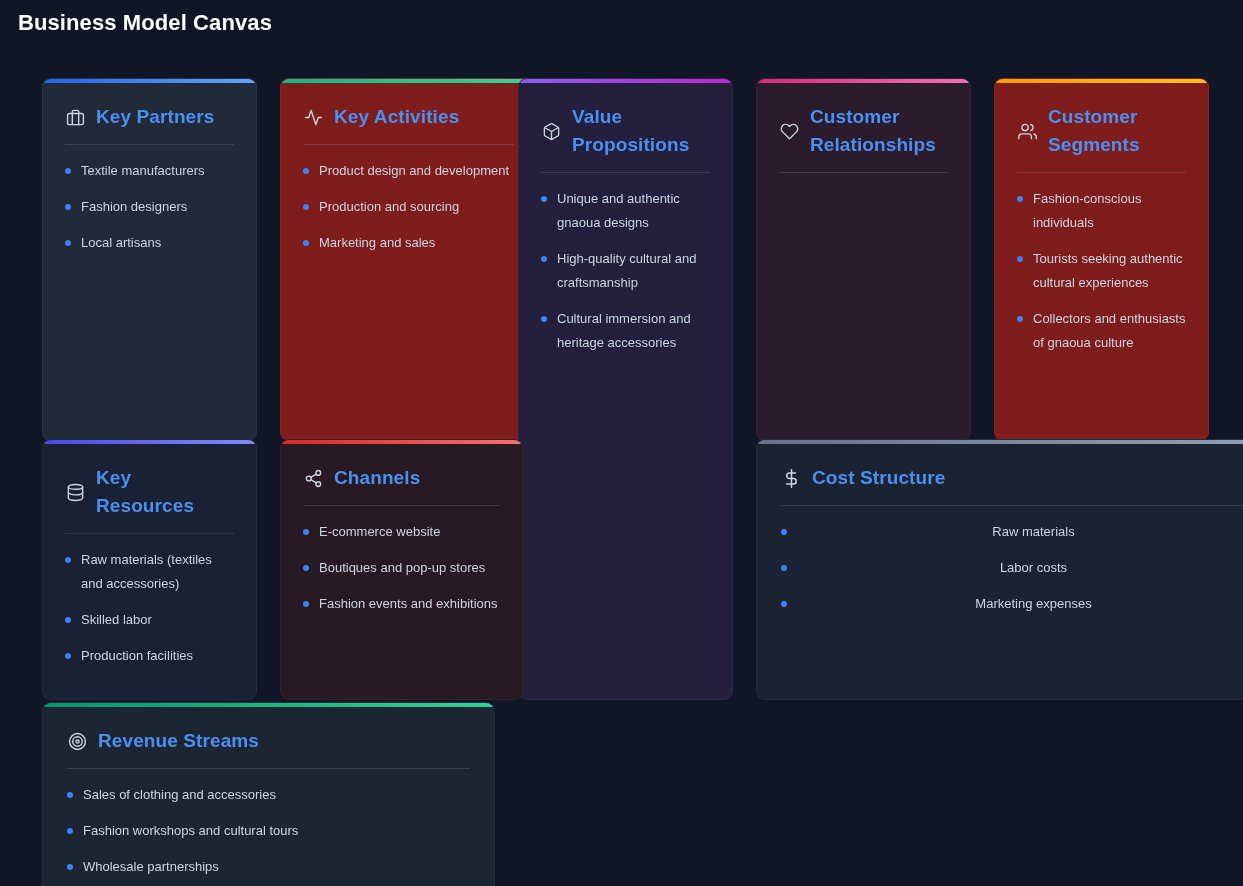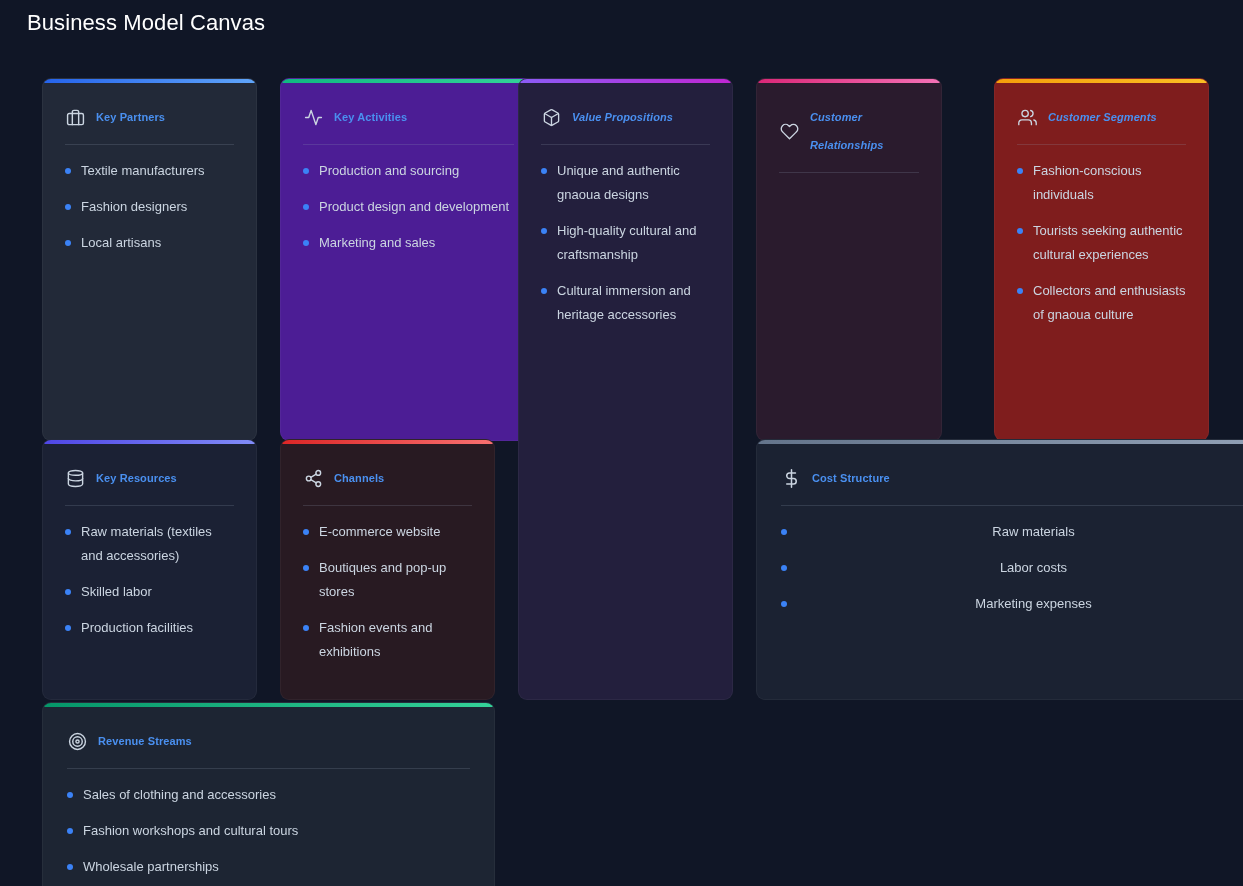--- a/index.html
+++ b/index.html
@@ -14,24 +14,24 @@
   body {
     background: #101626;
     font-family: "Liberation Sans", sans-serif;
     color: #cbd5e1;
     position: relative;
   }
 
   
   .page-title {
     position: absolute;
-    left: 27px;
+    left: 18px;
     top: 8px;
     font-size: 22px;
-    font-weight: normal;
+    font-weight: bold;
     color: #ffffff;
     letter-spacing: 0.1px;
     line-height: 30px;
   }
 
   
   .canvas {
     position: absolute;
     left: 0;
     top: 56px;
@@ -69,35 +69,35 @@
 
   
   .card-head {
     display: flex;
     align-items: center;
     gap: 11px;
     padding-bottom: 13px;
     border-bottom: 1px solid rgba(148,163,184,0.20);
   }
 
-  .card-head.wrapped { align-items: center; font-style: italic; }
+  .card-head.wrapped { align-items: center; }
 
   .head-icon {
     flex: 0 0 auto;
     width: 20px;
     height: 20px;
     display: flex;
     align-items: center;
     justify-content: center;
     color: #cbd5e1;
   }
   .head-icon svg { display: block; }
 
   .card-title {
-    font-size: 11px;
+    font-size: 19px;
     font-weight: bold;
     color: #4a90f0;
     line-height: 28px;
     letter-spacing: 0.1px;
   }
   .card-title.two-line { max-width: 130px; }
 
   
   .bullets {
     list-style: none;
@@ -130,36 +130,36 @@
   #card-key-partners {
     left: 42px; top: 22px; width: 215px; height: 363px;
     background: #222938;
   }
   #card-key-partners .card-accent {
     background: linear-gradient(90deg, #2563eb 0%, #60a5fa 100%);
   }
 
   #card-key-activities {
     left: 280px; top: 22px; width: 257px; height: 363px;
-    background: #4c1d95;
+    background: #7f1d1d;
   }
   #card-key-activities .card-accent {
     background: linear-gradient(90deg, #10b981 0%, #34d399 100%);
   }
 
   #card-value-propositions {
     left: 518px; top: 22px; width: 215px; height: 622px;
     background: #231f3d;
   }
   #card-value-propositions .card-accent {
     background: linear-gradient(90deg, #8b5cf6 0%, #c026d3 100%);
   }
 
   #card-customer-relationships {
-    left: 756px; top: 22px; width: 186px; height: 363px;
+    left: 756px; top: 22px; width: 215px; height: 363px;
     background: #2a1b2d;
   }
   #card-customer-relationships .card-accent {
     background: linear-gradient(90deg, #db2777 0%, #f472b6 100%);
   }
 
   #card-customer-segments {
     left: 994px; top: 22px; width: 215px; height: 363px;
     background: #7f1d1d;
   }
@@ -171,21 +171,21 @@
   #card-key-resources {
     left: 42px; top: 383px; width: 215px; height: 261px;
     background: #1b2134;
     padding-left: 12px;
   }
   #card-key-resources .card-accent {
     background: linear-gradient(90deg, #4f46e5 0%, #818cf8 100%);
   }
 
   #card-channels {
-    left: 280px; top: 383px; width: 215px; height: 261px;
+    left: 280px; top: 383px; width: 243px; height: 261px;
     background: #281a22;
   }
   #card-channels .card-accent {
     background: linear-gradient(90deg, #dc2626 0%, #f87171 100%);
   }
 
   #card-cost-structure {
     left: 756px; top: 383px; width: 539px; height: 261px;
     background: #1b2232;
     text-align: center;
@@ -239,22 +239,22 @@
     <div class="card-inner">
       <div class="card-head">
         <span class="head-icon">
           <svg width="19" height="19" viewBox="0 0 24 24" fill="none" stroke="currentColor" stroke-width="1.8" stroke-linecap="round" stroke-linejoin="round">
             <polyline points="22 12 18 12 15 21 9 3 6 12 2 12"></polyline>
           </svg>
         </span>
         <span class="card-title">Key Activities</span>
       </div>
       <ul class="bullets">
+        <li>Product design and development</li>
         <li>Production and sourcing</li>
-        <li>Product design and development</li>
         <li>Marketing and sales</li>
       </ul>
     </div>
   </section>
 
   <section class="card" id="card-value-propositions">
     <div class="card-accent"></div>
     <div class="card-inner">
       <div class="card-head wrapped">
         <span class="head-icon">

